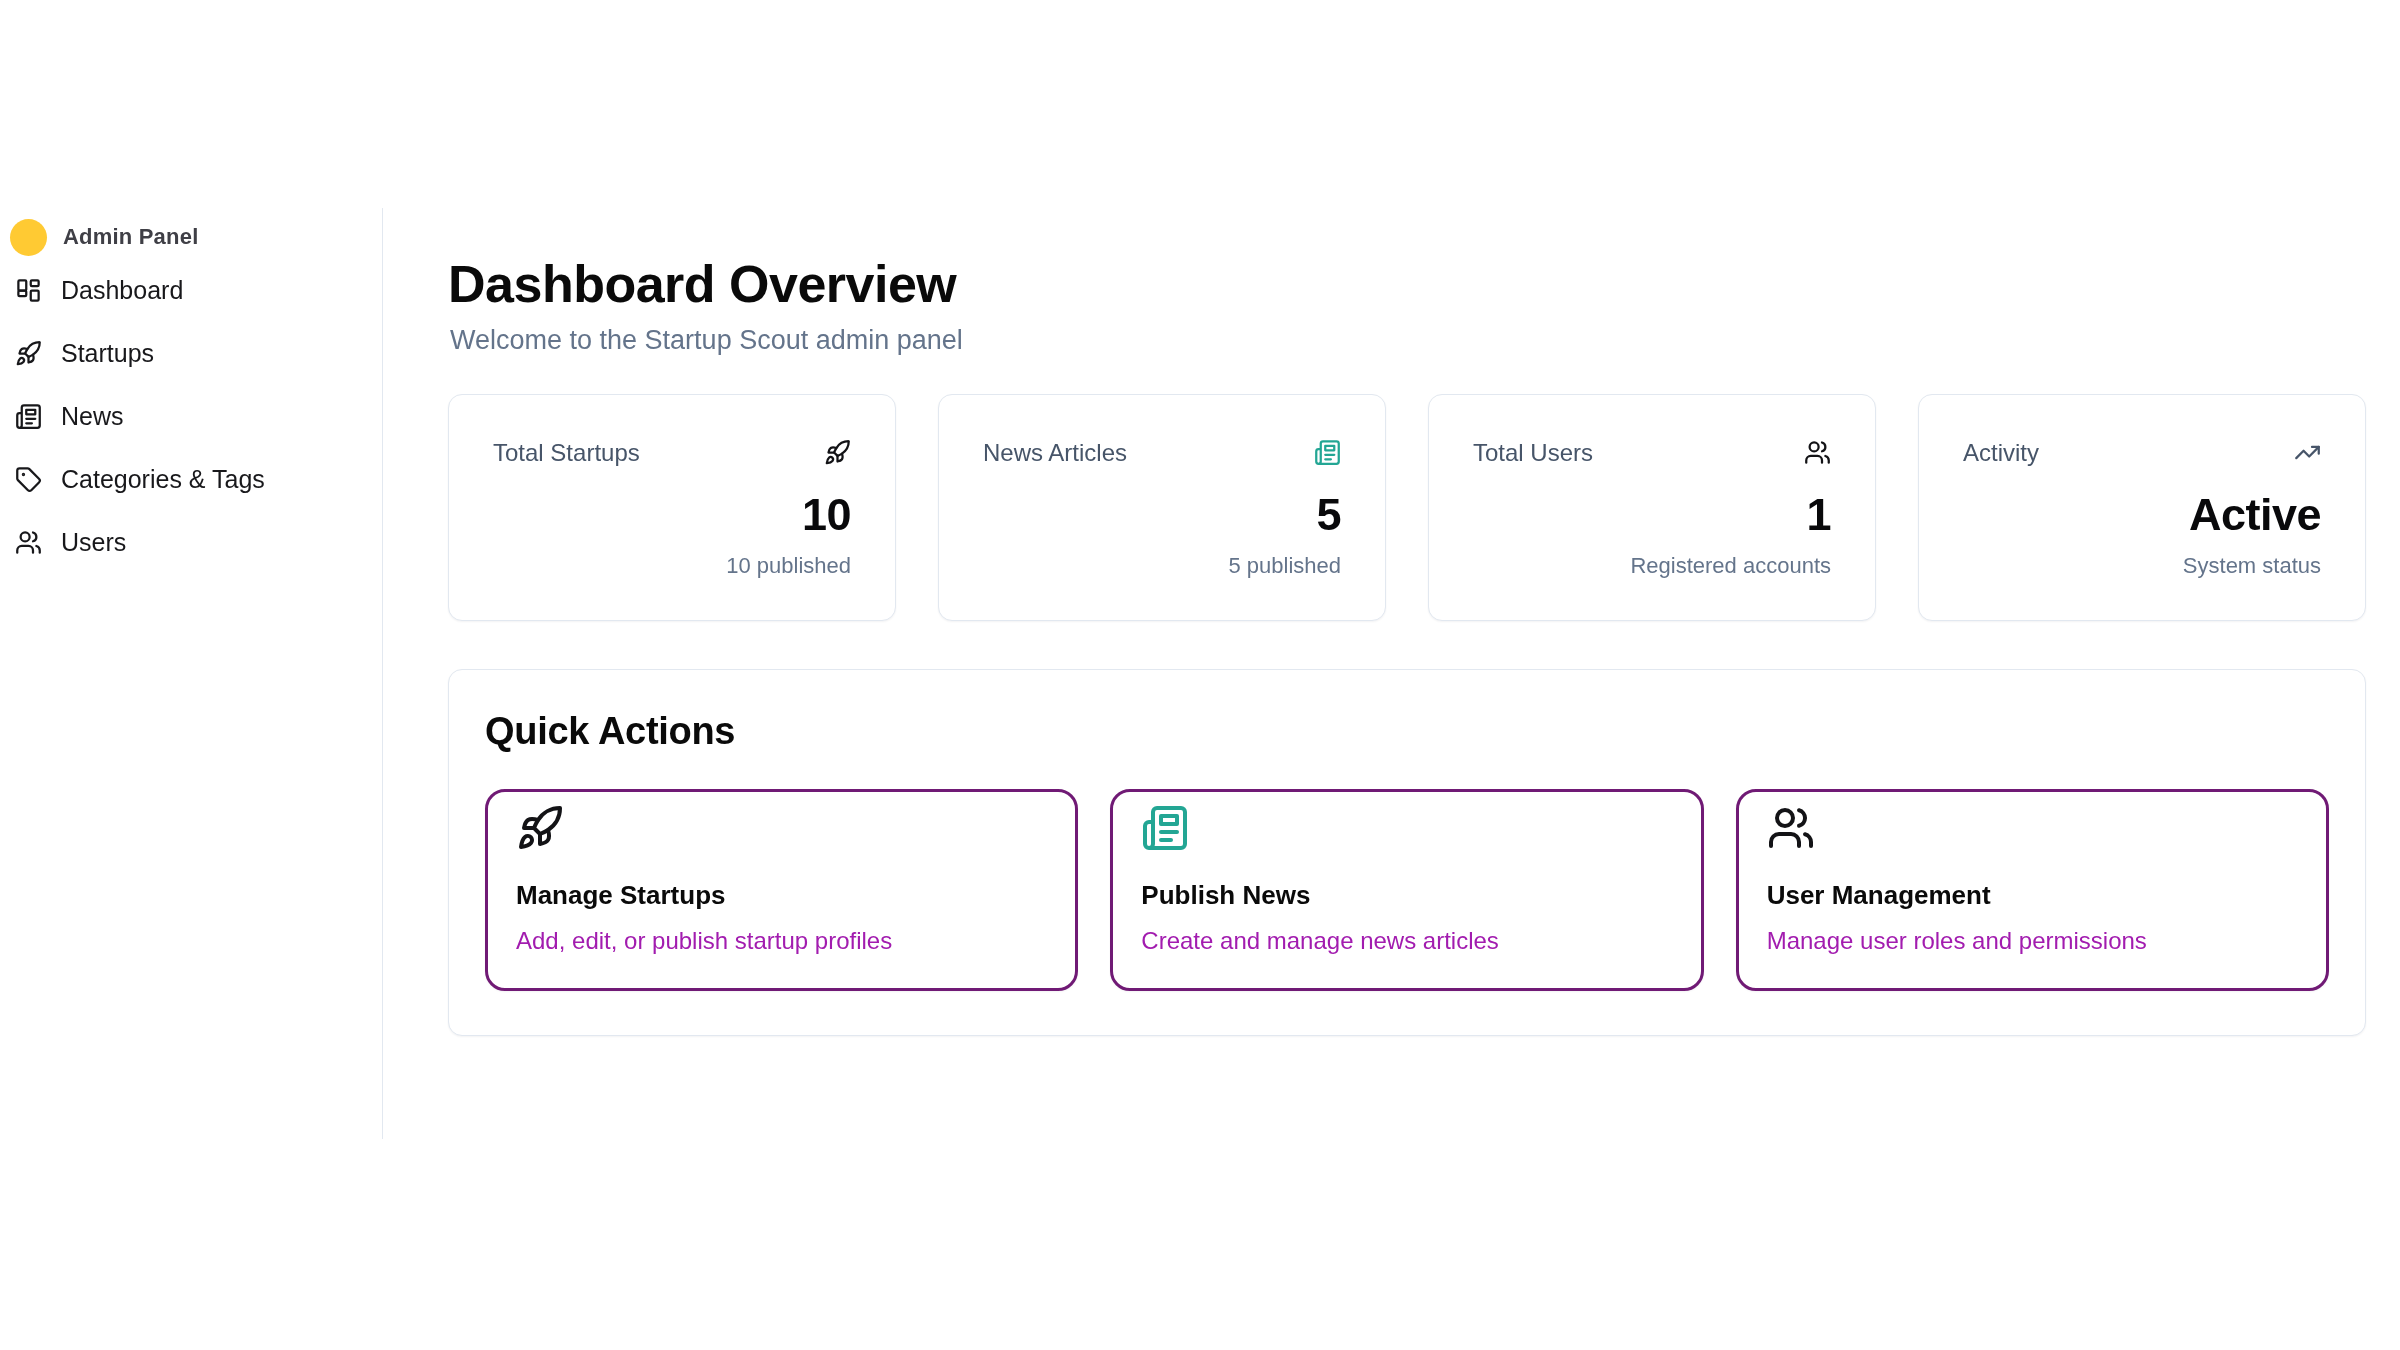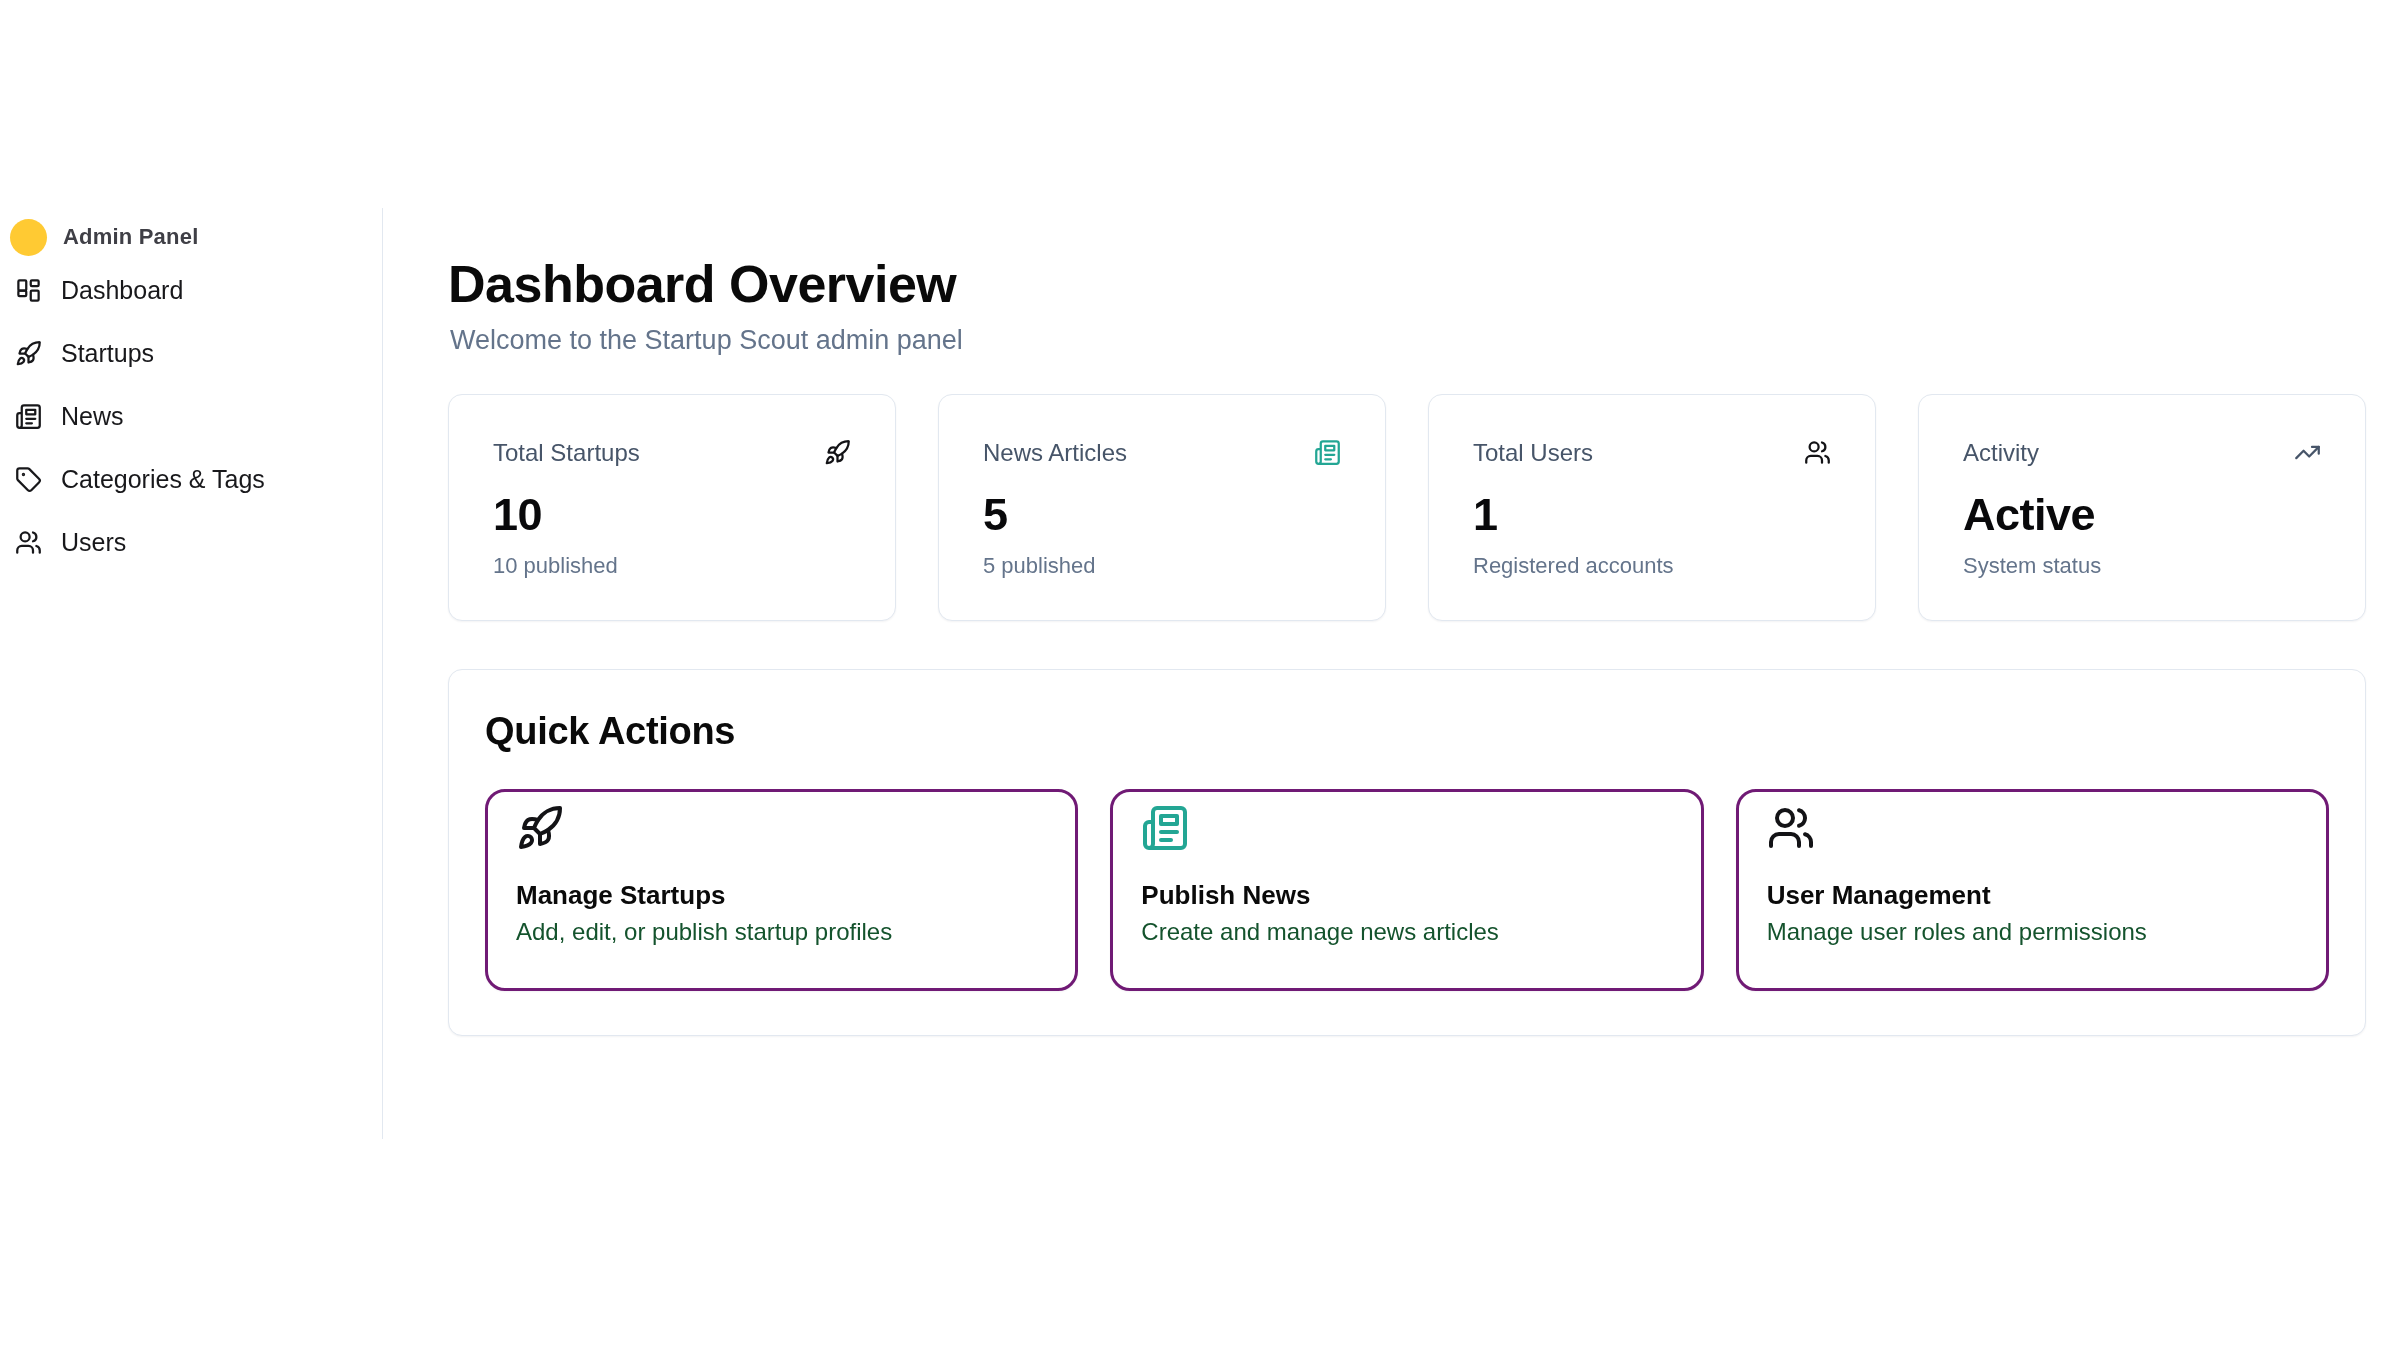--- a/index.html
+++ b/index.html
@@ -34,21 +34,21 @@
   }
   .panel-toggle{width:26px;height:26px;color:#18181b;cursor:pointer;display:flex;align-items:center;}
   .panel-toggle svg{width:24px;height:24px;}
   .header-title{font-size:33px;font-weight:700;color:#09090b;}
 
   .content{padding:47px 0 0 64px;width:1918px;box-sizing:content-box;}
   .page-title{margin:0;font-size:52px;line-height:1.15;font-weight:700;letter-spacing:-.5px;color:#0a0a0a;}
   .page-subtitle{margin:10px 0 0 2px;font-size:27px;color:#64748b;}
 
   
-  .stats{display:grid;grid-template-columns:repeat(4,1fr);gap:42px;margin-top:38px;}
+  .stats{display:grid;grid-template-columns:repeat(4,1fr);gap:42px;margin-top:38px;text-align:right;}
   .stat-card{
     height:227px;border:1px solid #e2e8f0;border-radius:14px;background:#fff;
     box-sizing:border-box;padding:44px 44px;box-shadow:0 1px 2px rgba(15,23,42,.05);
   }
   .stat-top{display:flex;justify-content:space-between;align-items:center;}
   .stat-label{font-size:24px;font-weight:500;color:#475569;}
   .stat-top svg{width:27px;height:27px;flex:none;}
   .stat-value{font-size:45px;font-weight:700;color:#09090b;margin-top:22px;letter-spacing:-.5px;}
   .stat-sub{font-size:22px;color:#64748b;margin-top:12px;}
 
@@ -59,21 +59,21 @@
   }
   .quick-title{margin:0 0 36px 0;font-size:38px;font-weight:700;color:#0a0a0a;letter-spacing:-.3px;}
   .quick-grid{display:grid;grid-template-columns:repeat(3,1fr);gap:32px;}
   .qcard{
     height:202px;border:3px solid #701a75;border-radius:20px;background:#fff;
     box-sizing:border-box;padding:12px 28px;cursor:pointer;
     box-shadow:0 1px 2px rgba(15,23,42,.05);
   }
   .qcard svg{width:48px;height:48px;}
   .qcard-title{font-size:26px;font-weight:700;color:#0a0a0a;margin-top:24px;}
-  .qcard-desc{font-size:24px;color:#14532d;margin-top:7px;}
+  .qcard-desc{font-size:24px;color:#a21caf;margin-top:16px;}
 
   .ic-dark{color:#131316;}
   .ic-teal{color:#23a694;}
   .ic-slate{color:#475569;}
   svg{fill:none;stroke:currentColor;stroke-width:2;stroke-linecap:round;stroke-linejoin:round;}
 </style>
 </head>
 <body>
 
 <div class="app">

